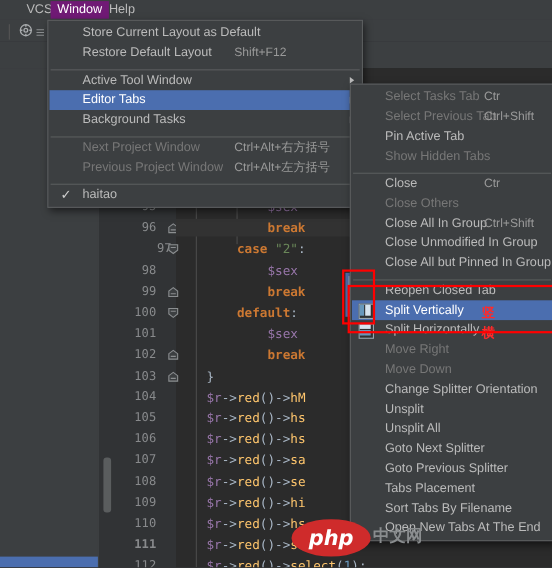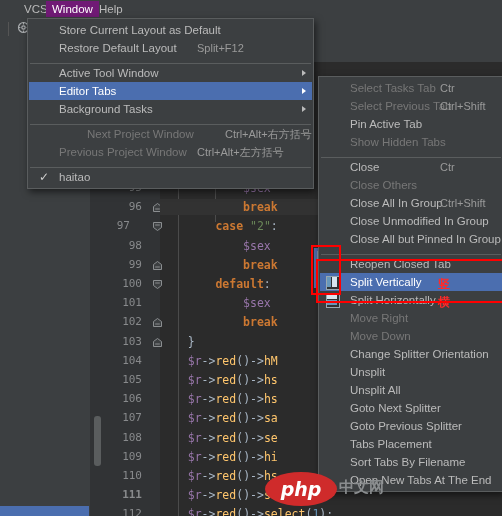--- a/index.html
+++ b/index.html
@@ -145,21 +145,21 @@
     <div class="indentline" style="left:55px;top:0;height:160px;"></div>
   </div>
 
   <div id="gutter-lines">
       <div class="lineno" style="top: 180px; left: 90px; width: 52px; position: absolute;">95</div>
       <div class="lineno" style="top: 199.2px; left: 90px; width: 52px; position: absolute;">96</div>
       <div class="foldmark" style="top: 202.2px; left: 152px; position: absolute;"><svg width="11" height="11" viewBox="0 0 11 11">
           <path d="M1.5 9.5h8v-5l-4-3-4 3z" fill="#3c3f41" stroke="#8b8e90" stroke-width="1"></path>
           <path d="M3.2 7h4.6" stroke="#8b8e90" stroke-width="1"></path>
         </svg></div>
-      <div class="lineno" style="top: 218.4px; left: 78px; width: 52px; position: absolute;">97</div>
+      <div class="lineno" style="top: 218.4px; left: 104px; width: 52px; position: absolute;">97</div>
       <div class="foldmark" style="top: 221.4px; left: 152px; position: absolute;"><svg width="11" height="11" viewBox="0 0 11 11">
           <path d="M1.5 1.5h8v5l-4 3-4-3z" fill="#3c3f41" stroke="#8b8e90" stroke-width="1"></path>
           <path d="M3.2 4h4.6" stroke="#8b8e90" stroke-width="1"></path>
         </svg></div>
       <div class="lineno" style="top: 237.6px; left: 90px; width: 52px; position: absolute;">98</div>
       <div class="lineno" style="top: 256.8px; left: 90px; width: 52px; position: absolute;">99</div>
       <div class="foldmark" style="top: 259.8px; left: 152px; position: absolute;"><svg width="11" height="11" viewBox="0 0 11 11">
           <path d="M1.5 9.5h8v-5l-4-3-4 3z" fill="#3c3f41" stroke="#8b8e90" stroke-width="1"></path>
           <path d="M3.2 7h4.6" stroke="#8b8e90" stroke-width="1"></path>
         </svg></div>
@@ -209,43 +209,43 @@
       <div class="codeline" style="top: 487.2px; left: 160px; width: 342px; position: absolute;"><span class="k-plain">    </span><span class="k-var">$r</span><span class="k-plain">-&gt;</span><span class="k-fn">red</span><span class="k-plain">()-&gt;</span><span class="k-fn">sa</span></div>
       <div class="codeline" style="top: 506.4px; left: 160px; width: 342px; position: absolute;"><span class="k-plain">    </span><span class="k-var">$r</span><span class="k-plain">-&gt;</span><span class="k-fn">red</span><span class="k-plain">()-&gt;</span><span class="k-fn">select</span><span class="k-plain">(</span><span class="k-num">1</span><span class="k-plain">);</span></div>
     </div>
 
   <div style="position:absolute;left:314px;top:248px;width:22px;height:40px;background:#4e6ba8;z-index:20;">
     <div style="position:absolute;left:3px;top:3px;width:15px;height:14px;background:#c9d6e4;border:1px solid #7f93ad;"></div>
     <div style="position:absolute;left:3px;top:21px;width:15px;height:14px;background:#79a4cf;border:1px solid #7f93ad;"></div>
   </div>
   <div class="redbox" style="left:311px;top:245px;width:26px;height:46px;"></div>
 
-  <div class="menu" id="window-menu" style="left: 27px; top: 18px; width: 285px; height: 169px; text-align: right;">
+  <div class="menu" id="window-menu" style="left: 43px; top: 18px; width: 285px; height: 169px; text-align: right;">
       <div class="mi" style="position: absolute; left: 1px; right: 1px; top: 2px;">
         <span class="lbl">Store Current Layout as Default</span>
       </div>
       <div class="mi" style="position: absolute; left: 1px; right: 1px; top: 20px;">
         <span class="lbl">Restore Default Layout</span>
-        <span class="acc" style="left: 168px;">Split+F12</span>
+        <span class="acc" style="left: 168px;">Shift+F12</span>
       </div>
       <div class="msep" style="position: absolute; left: 1px; right: 1px; top: 41px;"></div>
       <div class="mi" style="position: absolute; left: 1px; right: 1px; top: 45px;">
         <span class="lbl">Active Tool Window</span>
         <span class="arrow"></span>
       </div>
       <div class="mi sel" style="position: absolute; left: 1px; right: 1px; top: 63px;">
         <span class="lbl">Editor Tabs</span>
         <span class="arrow"></span>
       </div>
       <div class="mi" style="position: absolute; left: 1px; right: 1px; top: 81px;">
         <span class="lbl">Background Tasks</span>
         <span class="arrow"></span>
       </div>
       <div class="msep" style="position: absolute; left: 1px; right: 1px; top: 102px;"></div>
-      <div class="mi dis" style="position: absolute; left: 1px; right: 1px; top: 106px; margin-left: 28px;">
+      <div class="mi dis" style="position: absolute; left: 1px; right: 1px; top: 106px;">
         <span class="lbl">Next Project Window</span>
         <span class="acc" style="left: 168px;">Ctrl+Alt+右方括号</span>
       </div>
       <div class="mi dis" style="position: absolute; left: 1px; right: 1px; top: 124px;">
         <span class="lbl">Previous Project Window</span>
         <span class="acc" style="left: 168px;">Ctrl+Alt+左方括号</span>
       </div>
       <div class="msep" style="position: absolute; left: 1px; right: 1px; top: 145px;"></div>
       <div class="mi" style="position: absolute; left: 1px; right: 1px; top: 149px;">
         <span class="chk">✓</span>

